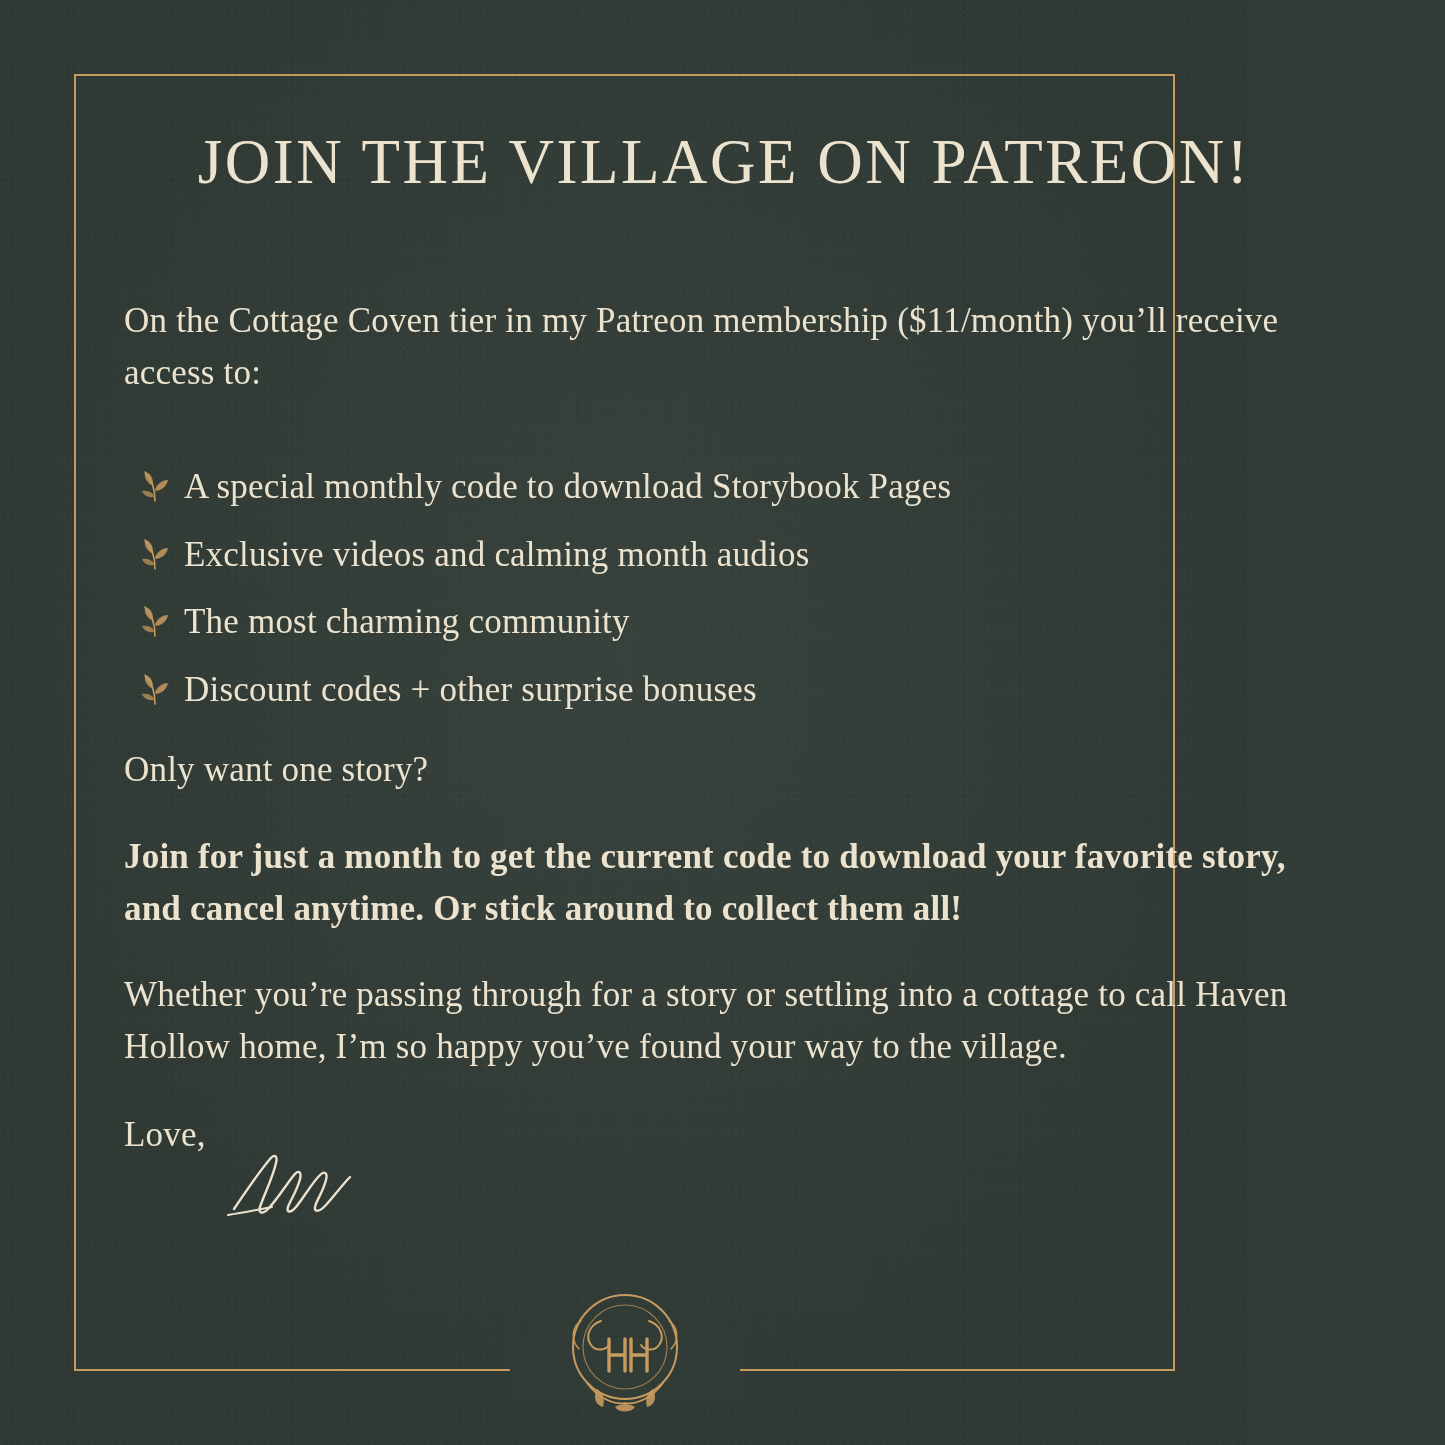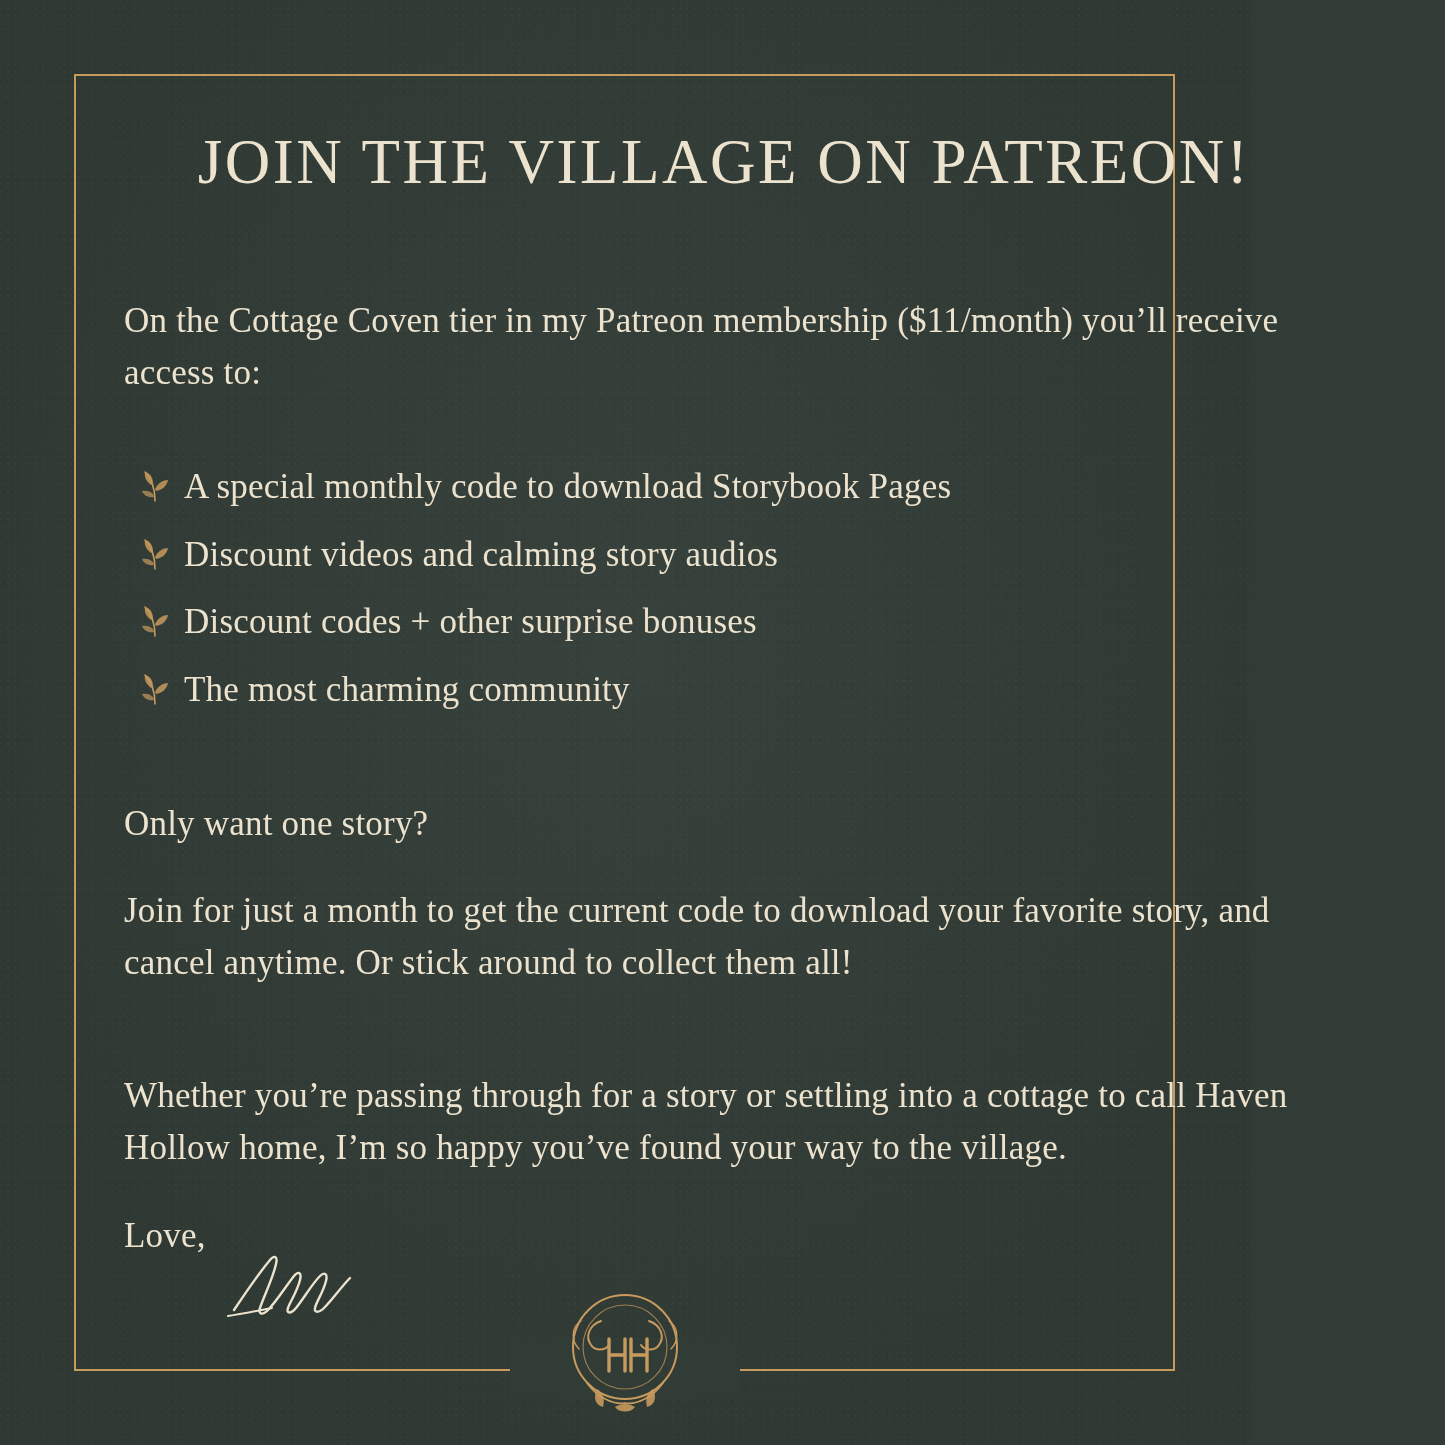--- a/index.html
+++ b/index.html
@@ -85,25 +85,26 @@
   }
   .leaf-icon {
     width: 34px;
     min-width: 34px;
     height: 36px;
     margin-right: 12px;
     margin-top: 6px;
     color: #c79a5e;
   }
   .para {
-    margin-top: 82px;
+    margin-top: 28px;
     width: 1185px;
   }
   .para.tight {
     margin-top: 4px;
+    font-weight: bold;
   }
   .love-block {
     margin-top: 36px;
   }
   .signature {
     display: block;
     margin-left: 92px;
     margin-top: -14px;
   }
   .logo {
@@ -149,43 +150,43 @@
       </li>
       <li>
         <span class="leaf-icon">
           <svg viewBox="0 0 34 36" width="34" height="36" aria-hidden="true">
             <path d="M17 34 C17 22 14 12 7 5" fill="none" stroke="#c79a5e" stroke-width="1.6" stroke-linecap="round"></path>
             <path d="M13 18 C8 14 6 10 7 5 C12 6 15 10 15 17 Z" fill="#c79a5e" opacity="0.85"></path>
             <path d="M17 22 C20 16 25 13 30 13 C29 19 24 23 18 24 Z" fill="#c79a5e" opacity="0.85"></path>
             <path d="M15 27 C12 24 8 23 4 24 C6 29 11 31 16 30 Z" fill="#c79a5e" opacity="0.7"></path>
           </svg>
         </span>
-        <span class="body-text">Discount videos and calming story audios</span>
+        <span class="body-text">Exclusive videos and calming month audios</span>
+      </li>
+      <li>
+        <span class="leaf-icon">
+          <svg viewBox="0 0 34 36" width="34" height="36" aria-hidden="true">
+            <path d="M17 34 C17 22 14 12 7 5" fill="none" stroke="#c79a5e" stroke-width="1.6" stroke-linecap="round"></path>
+            <path d="M13 18 C8 14 6 10 7 5 C12 6 15 10 15 17 Z" fill="#c79a5e" opacity="0.85"></path>
+            <path d="M17 22 C20 16 25 13 30 13 C29 19 24 23 18 24 Z" fill="#c79a5e" opacity="0.85"></path>
+            <path d="M15 27 C12 24 8 23 4 24 C6 29 11 31 16 30 Z" fill="#c79a5e" opacity="0.7"></path>
+          </svg>
+        </span>
+        <span class="body-text">The most charming community</span>
       </li>
       <li>
         <span class="leaf-icon">
           <svg viewBox="0 0 34 36" width="34" height="36" aria-hidden="true">
             <path d="M17 34 C17 22 14 12 7 5" fill="none" stroke="#c79a5e" stroke-width="1.6" stroke-linecap="round"></path>
             <path d="M13 18 C8 14 6 10 7 5 C12 6 15 10 15 17 Z" fill="#c79a5e" opacity="0.85"></path>
             <path d="M17 22 C20 16 25 13 30 13 C29 19 24 23 18 24 Z" fill="#c79a5e" opacity="0.85"></path>
             <path d="M15 27 C12 24 8 23 4 24 C6 29 11 31 16 30 Z" fill="#c79a5e" opacity="0.7"></path>
           </svg>
         </span>
         <span class="body-text">Discount codes + other surprise bonuses</span>
-      </li>
-      <li>
-        <span class="leaf-icon">
-          <svg viewBox="0 0 34 36" width="34" height="36" aria-hidden="true">
-            <path d="M17 34 C17 22 14 12 7 5" fill="none" stroke="#c79a5e" stroke-width="1.6" stroke-linecap="round"></path>
-            <path d="M13 18 C8 14 6 10 7 5 C12 6 15 10 15 17 Z" fill="#c79a5e" opacity="0.85"></path>
-            <path d="M17 22 C20 16 25 13 30 13 C29 19 24 23 18 24 Z" fill="#c79a5e" opacity="0.85"></path>
-            <path d="M15 27 C12 24 8 23 4 24 C6 29 11 31 16 30 Z" fill="#c79a5e" opacity="0.7"></path>
-          </svg>
-        </span>
-        <span class="body-text">The most charming community</span>
       </li>
     </ul>
 
     <p class="body-text para">Only want one story?</p>
     <p class="body-text para tight">Join for just a month to get the current code to download your favorite story, and cancel anytime.  Or stick around to collect them all!</p>
 
     <p class="body-text para">Whether you’re passing through for a story or settling into a cottage to call Haven Hollow home, I’m so happy you’ve found your way to the village.</p>
 
     <div class="love-block">
       <span class="body-text">Love,</span>

